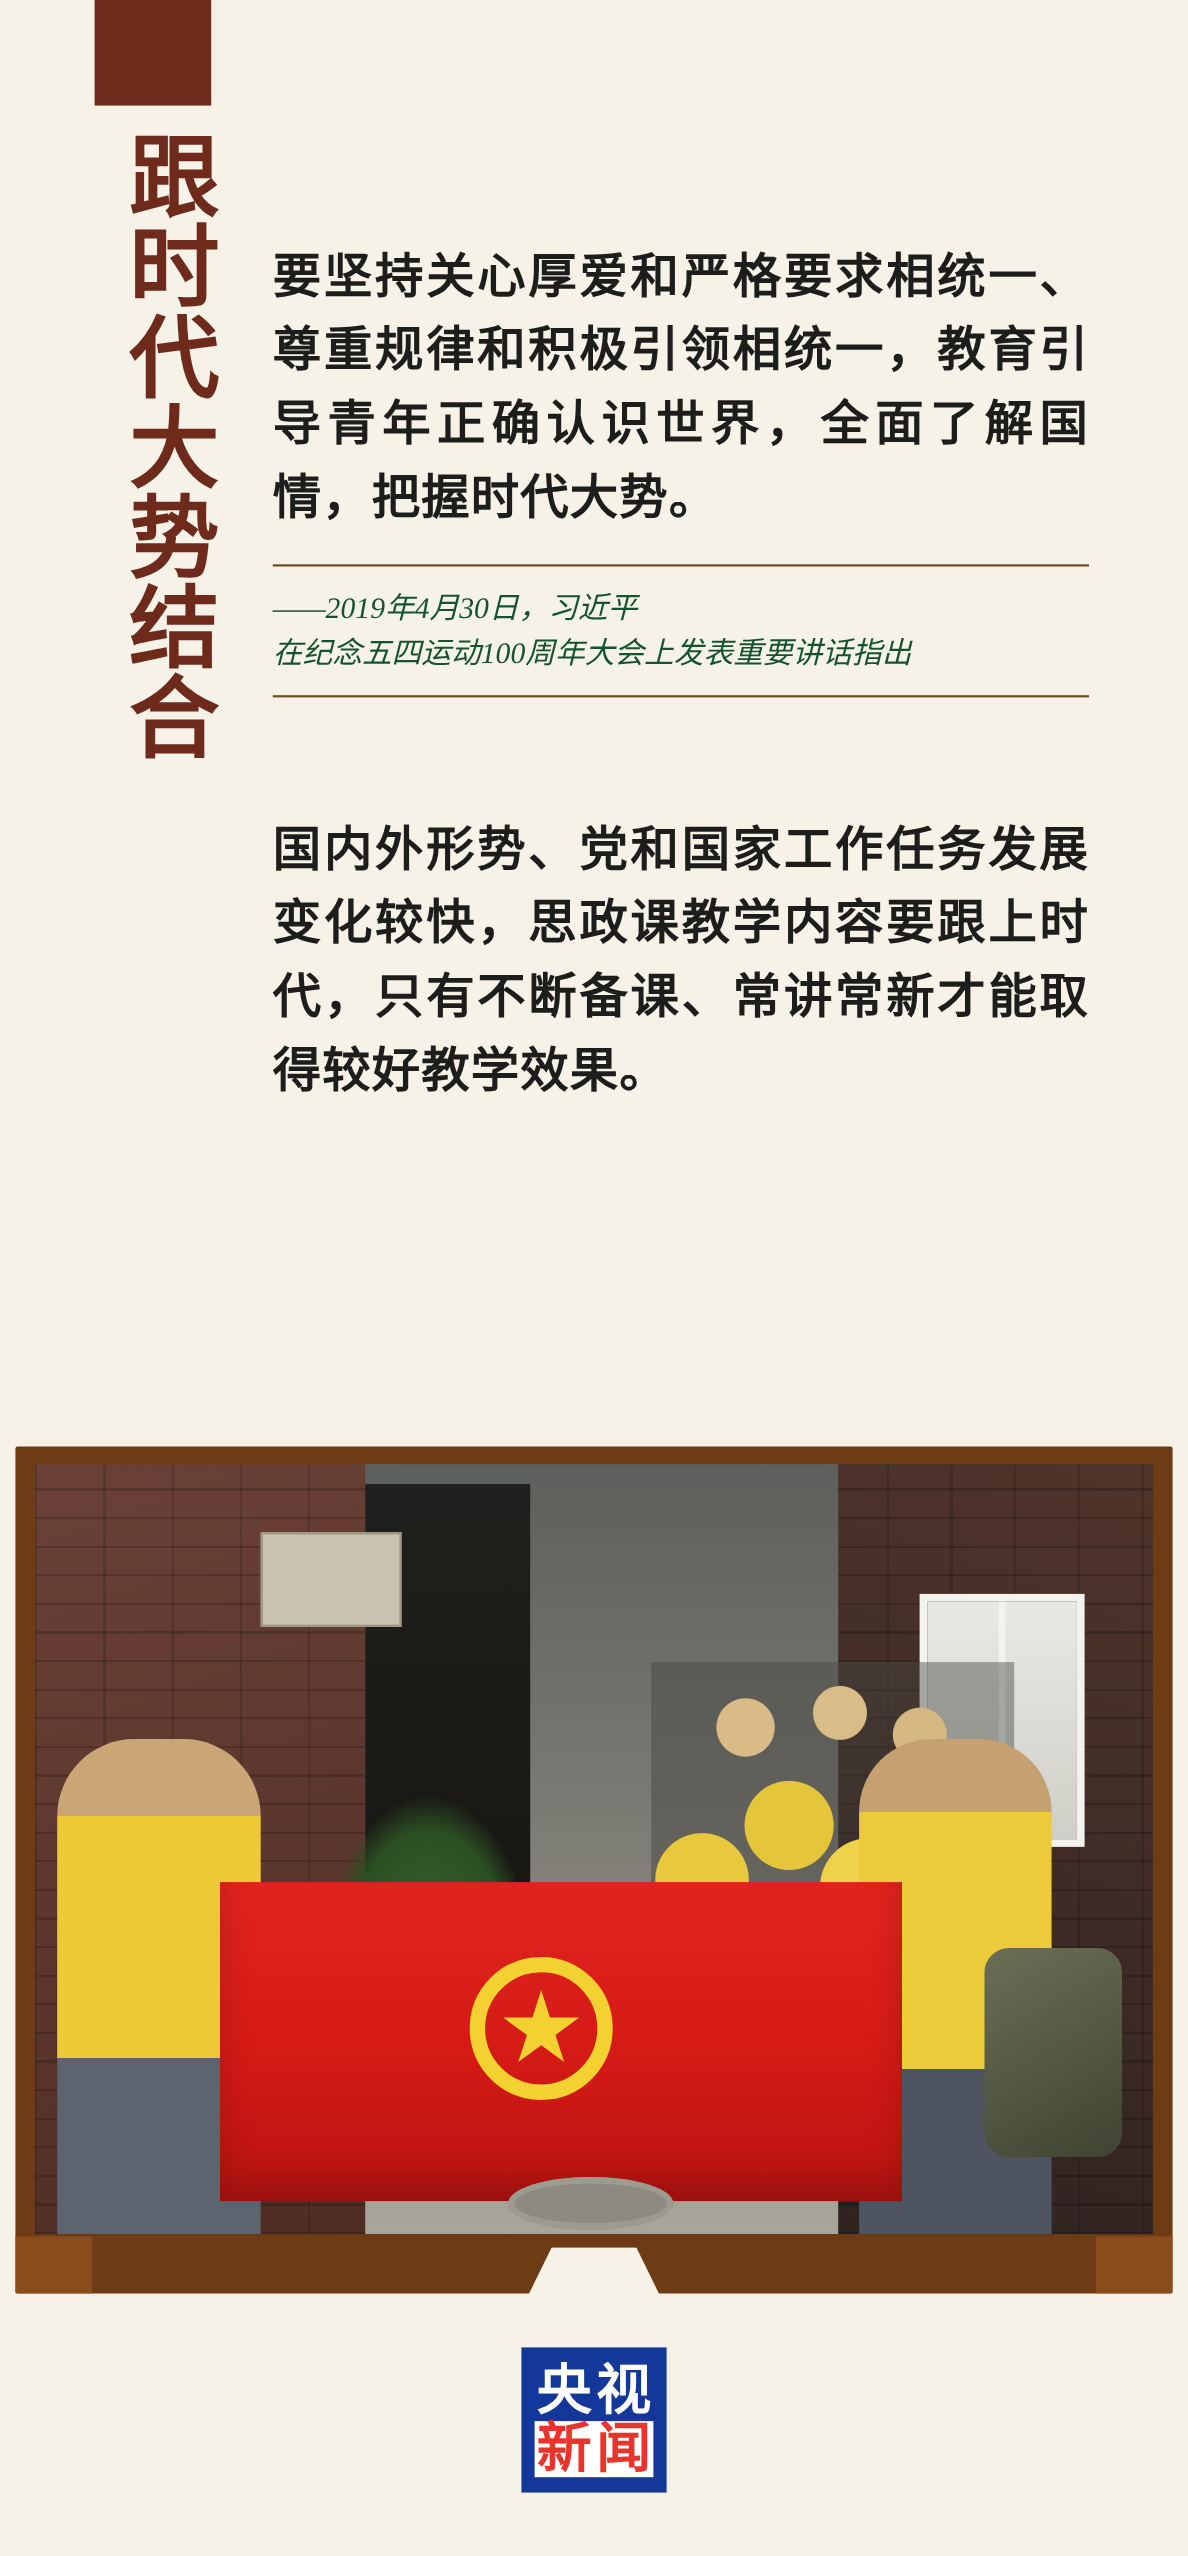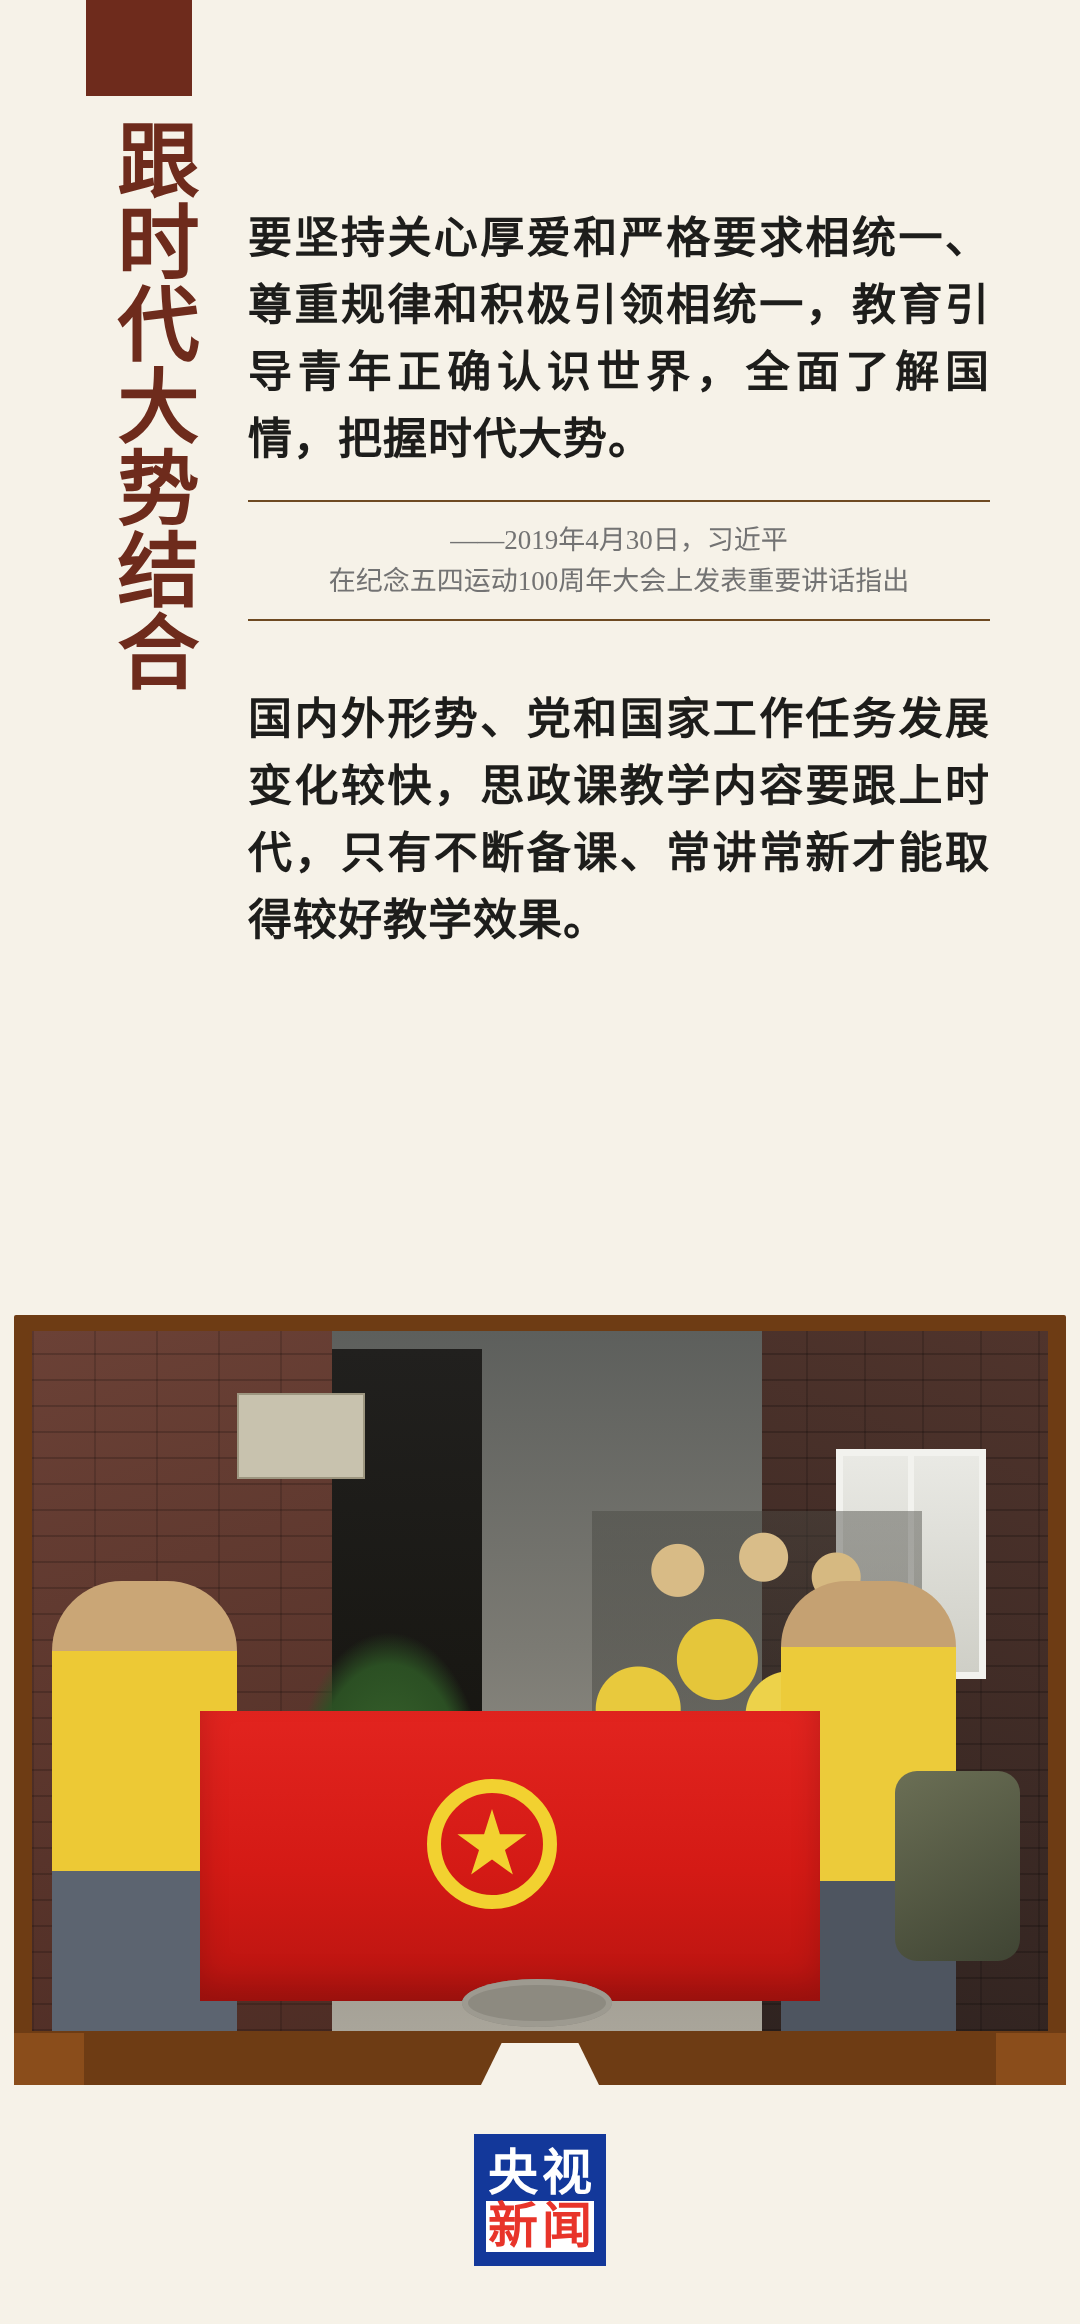--- a/index.html
+++ b/index.html
@@ -44,21 +44,21 @@
     writing-mode: vertical-rl;
     text-orientation: upright;
     white-space: pre;
     height: 680px;
   }
 
   
   .quotes {
     position: absolute;
     left: 248px;
-    top: 206px;
+    top: 219px;
     width: 742px;
   }
 
   .quote-body {
     font-family: "Liberation Serif", "DejaVu Serif", serif;
     font-weight: bold;
     font-size: 44px;
     line-height: 1.52;
     color: #1d1d1b;
     letter-spacing: 1px;
@@ -72,25 +72,26 @@
   }
 
   .attrib-wrap { margin-top: 26px; }
   .attrib-wrap .rule.top { margin-bottom: 18px; }
   .attrib-wrap .rule.bottom { margin-top: 16px; }
 
   .attrib {
     font-family: "Liberation Serif", "DejaVu Serif", serif;
     font-size: 27px;
     line-height: 1.55;
-    color: #737373;
-    text-align: center;
-  }
-
-  .quote-2 { margin-top: 66px; }
+    color: #14532d;
+    text-align: left;
+    font-style: italic;
+  }
+
+  .quote-2 { margin-top: 106px; }
 
   
   .photo-frame {
     position: absolute;
     left: 14px;
     top: 1315px;
     width: 1052px;
     height: 770px;
   }
   .book-bg {

